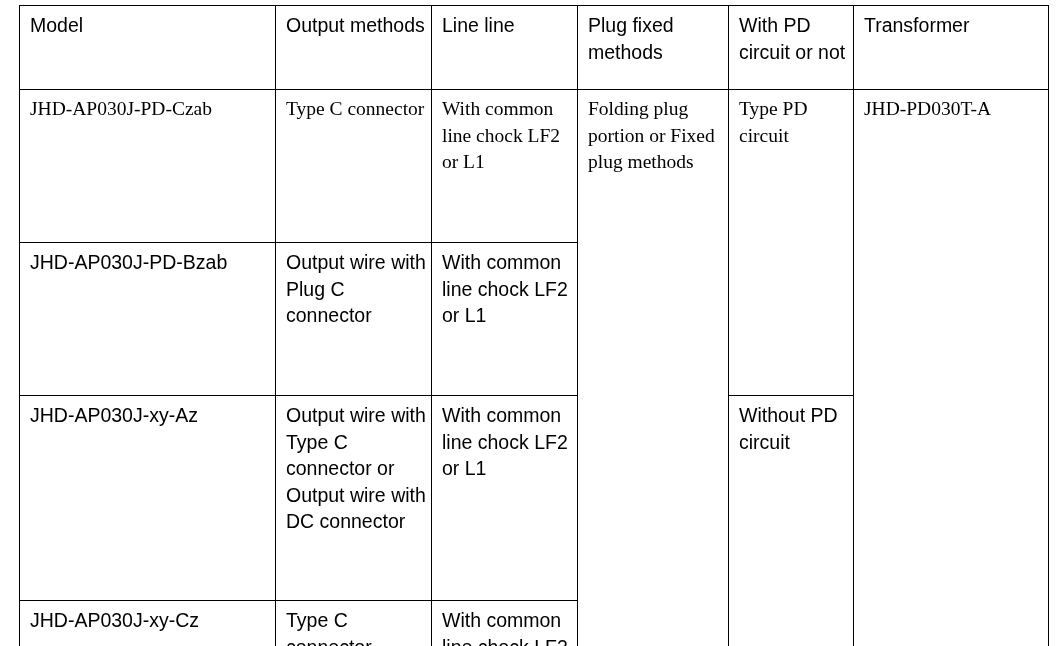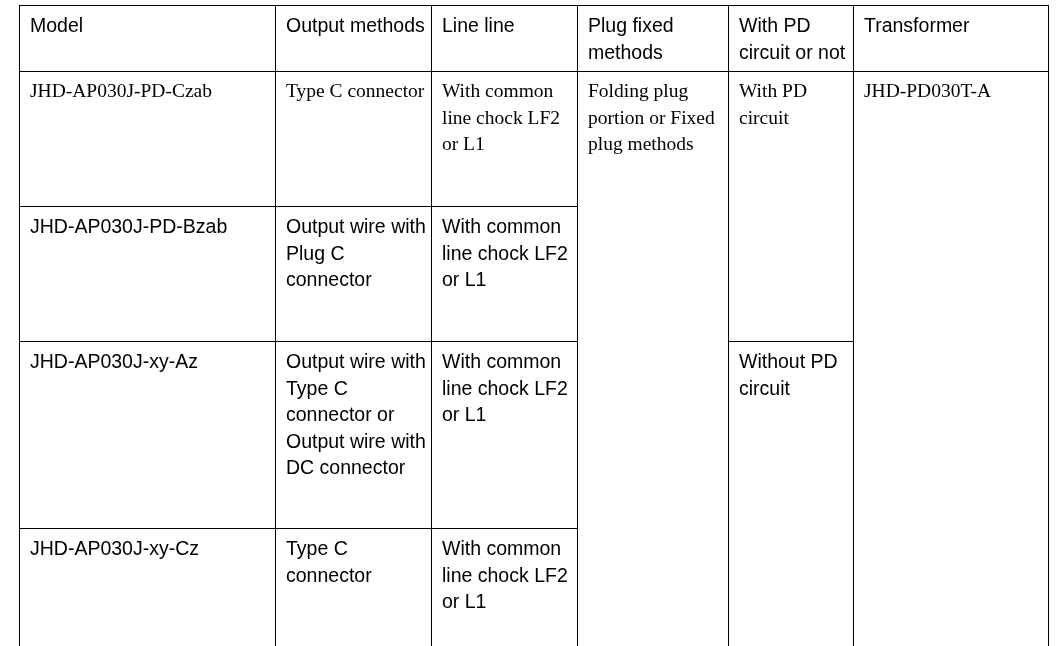--- a/index.html
+++ b/index.html
@@ -28,21 +28,21 @@
     height: 634px;
   }
   table.spec-table td,
   table.spec-table th {
     border: 1px solid #000000;
     vertical-align: top;
     text-align: left;
     font-weight: normal;
     font-size: 19.5px;
     line-height: 26.5px;
-    padding: 6px 0 6px 10px;
+    padding: 6px 0 24px 10px;
     word-wrap: break-word;
     overflow-wrap: break-word;
     white-space: normal;
   }
   table.spec-table {
     border: 1px solid #000000;
   }
   
   col.c-model       { width: 256px; }
   col.c-output      { width: 156px; }
@@ -100,21 +100,21 @@
         <td>
           <span class="cell-text">Type C connector</span>
         </td>
         <td>
           <span class="cell-text">With common line chock LF2 or L1</span>
         </td>
         <td rowspan="4">
           <span class="cell-text">Folding plug portion or Fixed plug methods</span>
         </td>
         <td rowspan="2">
-          <span class="cell-text">With PD circuit</span>
+          <span class="cell-text">Type PD circuit</span>
         </td>
         <td rowspan="4">
           <span class="cell-text">JHD-PD030T-A</span>
         </td>
       </tr>
       <tr class="row-2">
         <td>
           <span class="cell-text">JHD-AP030J-PD-Bzab</span>
         </td>
         <td>

